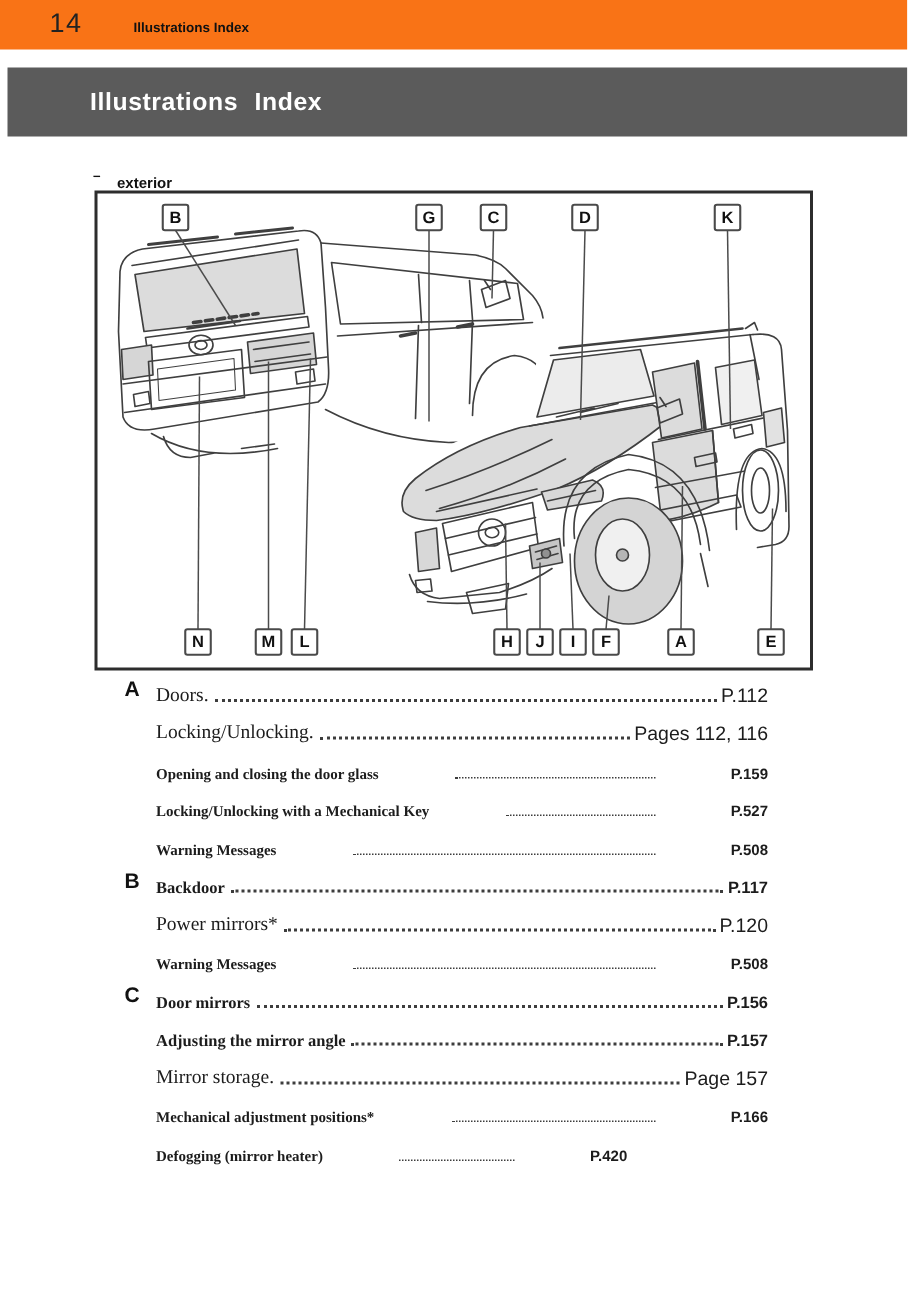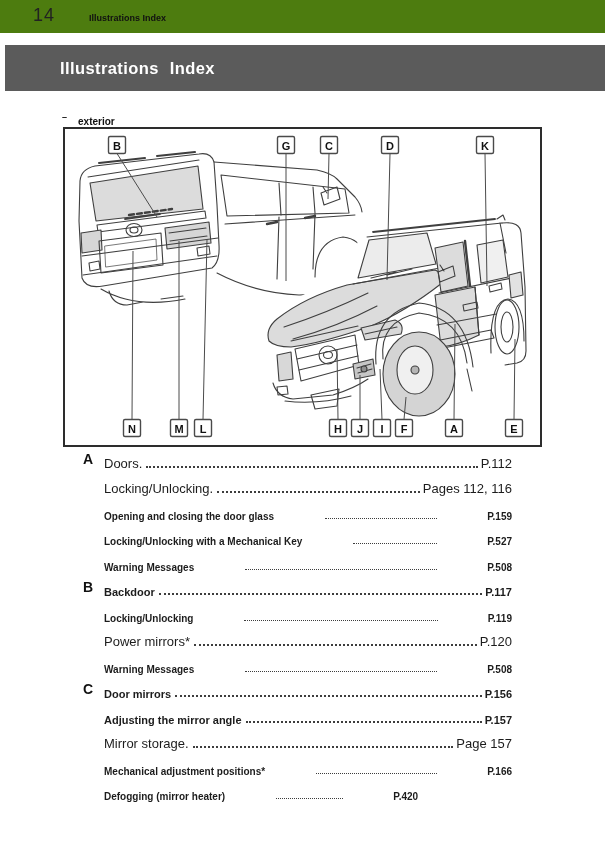--- a/index.html
+++ b/index.html
@@ -1,19 +1,19 @@
 <!DOCTYPE html>
 <html><head>
 <meta charset="utf-8">
 <style>
   html,body{margin:0;padding:0;background:#fff;}
   .page{position:relative;width:605px;height:867px;background:#ffffff;overflow:hidden;
         font-family:"Liberation Sans",sans-serif;color:#1c1c1c;}
   
-  .header-band{position:absolute;top:0;left:0;width:605px;height:33px;background:#4d7c0f;}
+  .header-band{position:absolute;top:0;left:0;width:605px;height:33px;background:#f97316;}
   .page-num{position:absolute;left:33px;top:5px;font-size:18px;letter-spacing:1px;color:#222;}
   .header-title{position:absolute;left:89px;top:13px;font-size:9px;font-weight:700;color:#111;}
   
   .banner{position:absolute;top:45px;left:5px;right:0;height:46px;background:#5b5b5b;}
   .banner-title{position:absolute;left:55px;top:14px;font-size:16.5px;font-weight:700;color:#ffffff;
                 letter-spacing:.4px;word-spacing:6px;}
   
   .subsection{position:absolute;top:112px;left:62px;font-size:10px;font-weight:700;color:#111;}
   .subsection .marker{display:inline-block;vertical-align:5px;font-size:9px;margin-right:11px;font-weight:700;}
   
@@ -26,21 +26,21 @@
   .callout-box text{font-family:"Liberation Sans",sans-serif;font-size:11px;font-weight:700;fill:#111;
                     text-anchor:middle;dominant-baseline:central;}
   
   .index{position:absolute;left:104px;top:449px;width:408px;}
   .ix-section{position:relative;}
   .ix-letter{position:absolute;left:-21px;top:2px;font-size:14px;font-weight:700;color:#111;}
   .ix-row{display:flex;align-items:flex-end;height:25.5px;box-sizing:border-box;padding-bottom:4px;}
   .ix-row.lg{font-size:13px;font-weight:400;}
   .ix-row.md{font-size:11px;font-weight:700;}
   .ix-row.sm{font-size:10px;font-weight:700;gap:47px;}
-  .ix-label{white-space:nowrap;}
+  .ix-label{white-space:nowrap;font-family:Liberation Serif, serif;}
   .ix-page{white-space:nowrap;}
   .ix-dots{flex:1;border-bottom:2px dotted #3d3d3d;margin:0 3px 3px 4px;min-width:12px;}
   .ix-row.sm .ix-dots{border-bottom-width:1.8px;}
   .ix-row.short{width:77%;}
 </style>
 </head>
 <body>
 
 <div class="page">
 
@@ -242,25 +242,20 @@
           <span class="ix-page">P.508</span>
         </div>
       </div>
       <div class="ix-section">
         <span class="ix-letter">B</span>
         <div class="ix-row md">
           <span class="ix-label">Backdoor</span>
           <span class="ix-dots"></span>
           <span class="ix-page">P.117</span>
         </div>
-        <div class="ix-row sm">
-          <span class="ix-label">Locking/Unlocking</span>
-          <span class="ix-dots"></span>
-          <span class="ix-page">P.119</span>
-        </div>
         <div class="ix-row lg">
           <span class="ix-label">Power mirrors*</span>
           <span class="ix-dots"></span>
           <span class="ix-page">P.120</span>
         </div>
         <div class="ix-row sm">
           <span class="ix-label">Warning Messages</span>
           <span class="ix-dots"></span>
           <span class="ix-page">P.508</span>
         </div>

